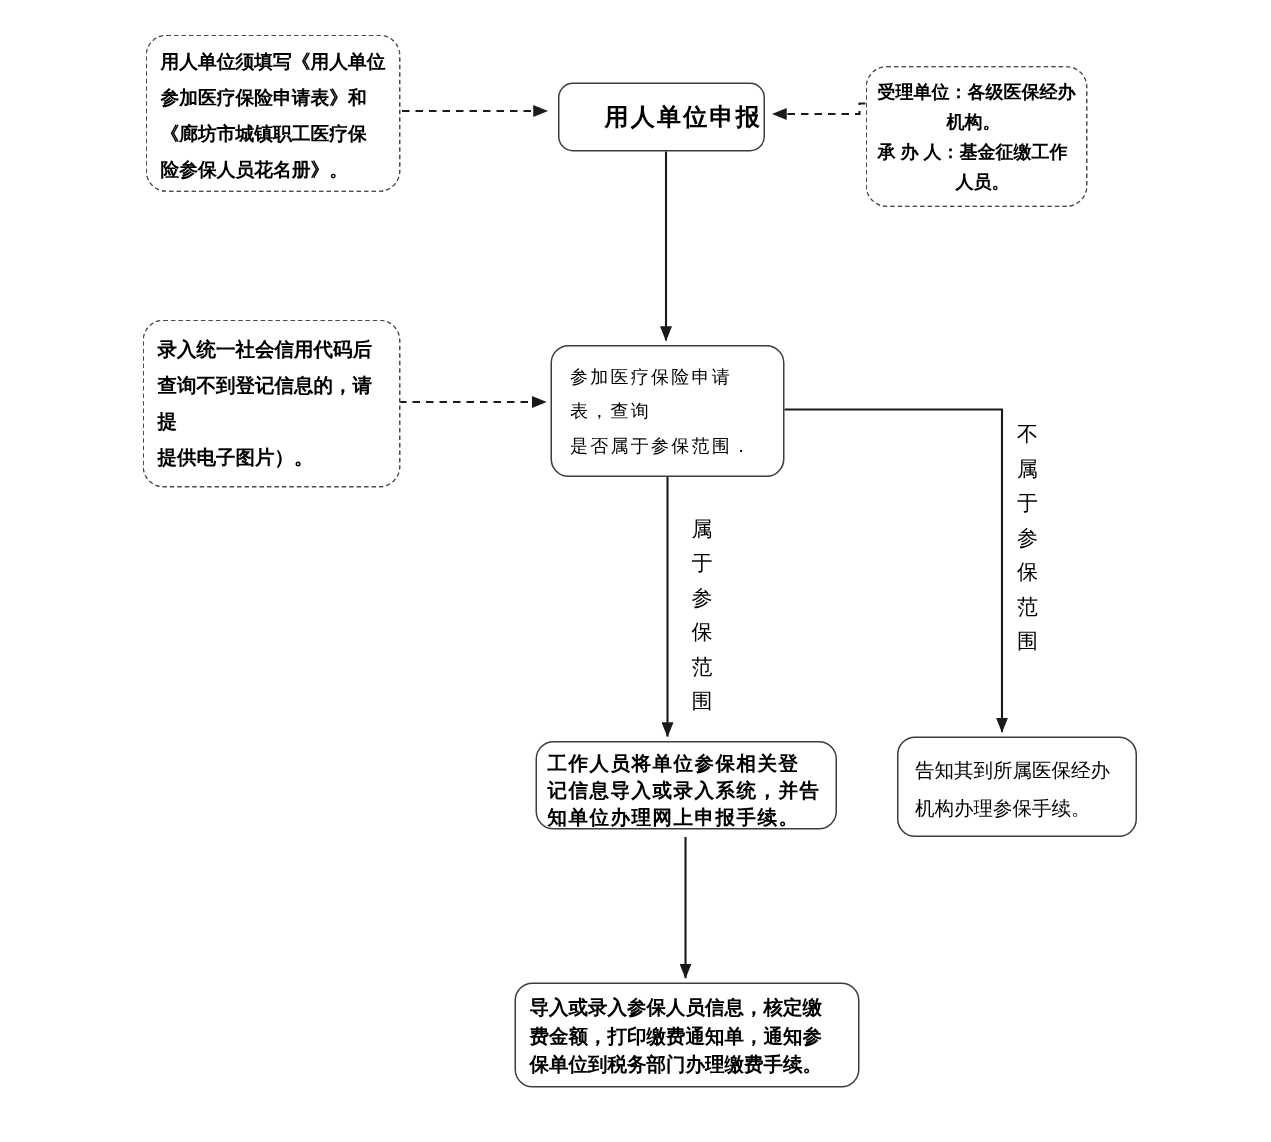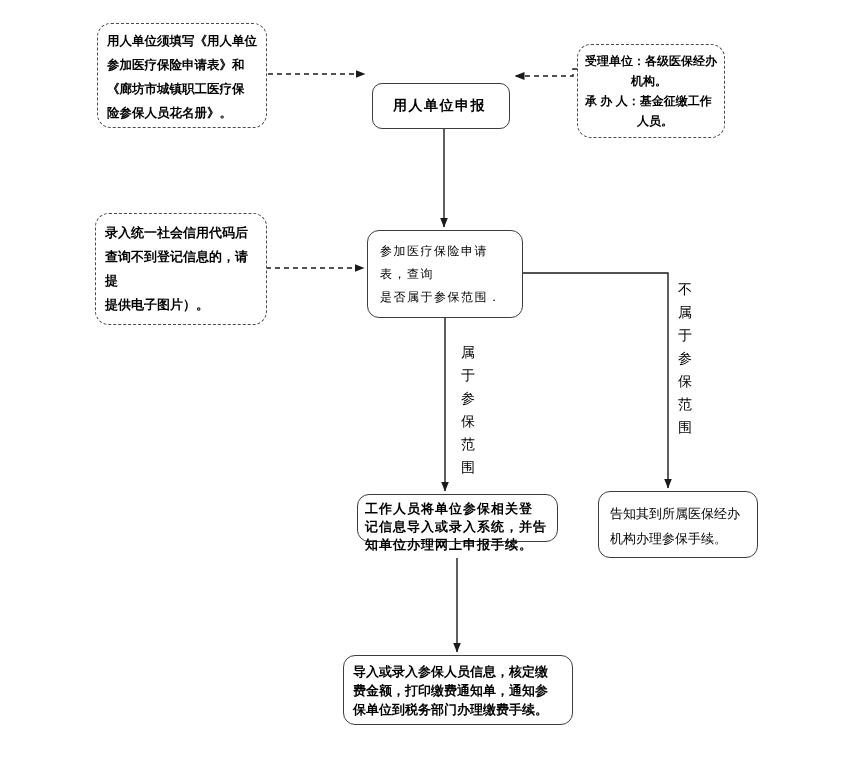--- a/index.html
+++ b/index.html
@@ -22,25 +22,25 @@
     background:#ffffff;
     color:#000000;
   }
   .solid  { border:1.4px solid #3d3d3d; border-radius:12px; }
   .dashed { border:1.4px dashed #4b4b4b; border-radius:14px; }
 
   .node .ln { white-space:normal; }
 
   
   .n-formnote { left:97px;  top:23px;  width:170px; height:105px; padding:5px 9px;  font-size:12.5px; font-weight:bold; line-height:24px; }
-  .n-apply    { left:372px; top:55px;  width:138px; height:46px;  padding-left:20px; font-size:14px; font-weight:bold; letter-spacing:1.5px; display:flex; align-items:center; border-radius:10px;margin-top:28px; }
+  .n-apply    { left:372px; top:55px;  width:138px; height:46px;  padding-left:30px; font-size:16px; font-weight:bold; letter-spacing:1.5px; display:flex; align-items:center; border-radius:10px; }
   .n-accept   { left:577px; top:44px;  width:148px; height:94px;  padding:6px 7px;  font-size:12px;  font-weight:bold; line-height:20px; }
   .n-credit   { left:95px;  top:213px; width:172px; height:112px; padding:7px 9px;  font-size:13px;  font-weight:bold; line-height:24px; }
   .n-check    { left:367px; top:230px; width:156px; height:88px;  padding:9px 12px; font-size:12px;  letter-spacing:1.5px; line-height:23px; }
-  .n-import   { left:357px; top:494px; width:201px; height:48px;  padding:5px 7px;  font-size:13px;  font-weight:bold; letter-spacing:1px; line-height:18px; }
+  .n-import   { left:357px; top:494px; width:201px; height:59px;  padding:5px 7px;  font-size:13px;  font-weight:bold; letter-spacing:1px; line-height:18px; }
   .n-notify   { left:598px; top:491px; width:160px; height:67px;  padding:9px 11px; font-size:13px;  line-height:25px; }
   .n-final    { left:343px; top:655px; width:230px; height:70px;  padding:6px 9px;  font-size:13px;  font-weight:bold; line-height:19px; }
 
   .ind1 { margin-left:46px; }
   .ind2 { margin-left:52px; }
 
   .vlabel {
     position:absolute;
     width:18px;
     font-size:14px;

